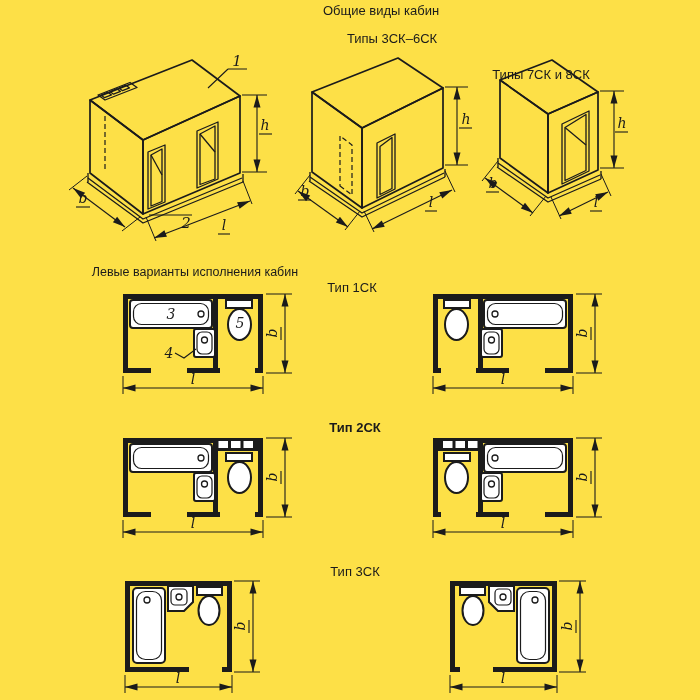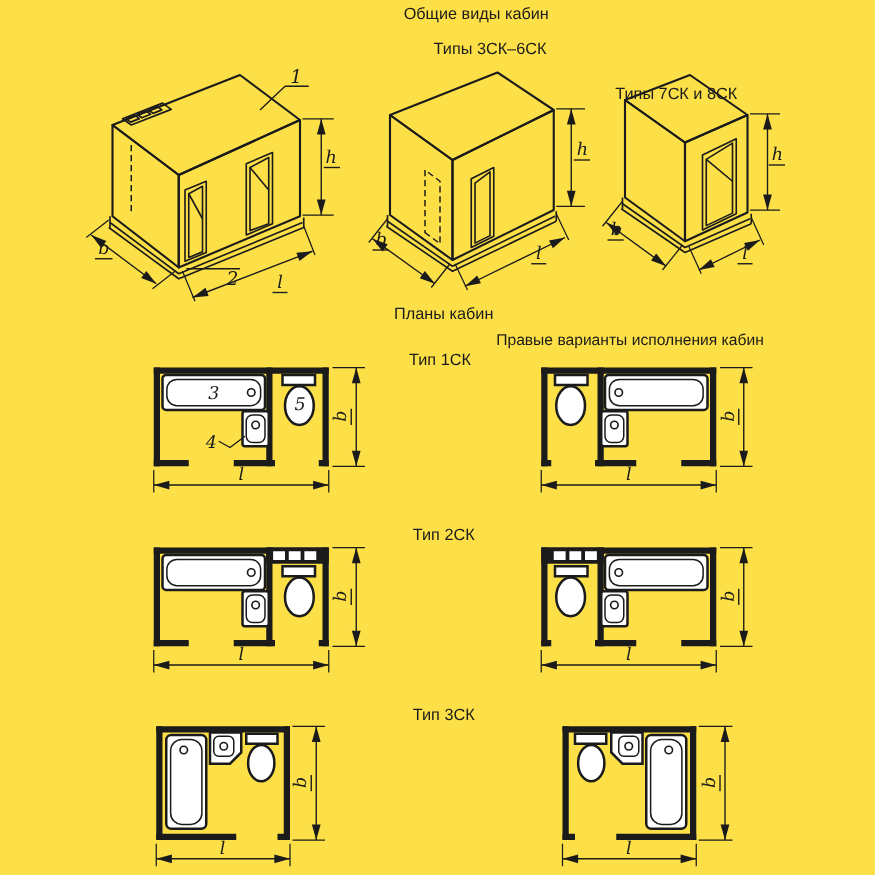--- a/index.html
+++ b/index.html
@@ -24,24 +24,23 @@
   .callout.sm{font-size:14px;}
 </style>
 </head>
 <body>
 
 <div class="stage">
 
   <div class="t" style="left:281px;top:3px;width:200px;">Общие виды кабин</div>
   <div class="t" style="left:312px;top:31px;width:160px;">Типы 3СК–6СК</div>
   <div class="t" style="left:461px;top:31px;width:160px;margin-top:36px;">Типы 7СК и 8СК</div>
-  <div class="t" style="left:275px;top:243px;width:160px;">Планы кабин</div>
-  <div class="t small" style="left:379px;top:265px;width:250px;">Правые варианты исполнения кабин</div>
+  <div class="t small" style="left:70px;top:265px;width:250px;">Левые варианты исполнения кабин</div>
   <div class="t" style="left:292px;top:280px;width:120px;">Тип 1СК</div>
-  <div class="t" style="left:295px;top:420px;width:120px;">Тип 2СК</div>
+  <div class="t" style="left:295px;top:420px;width:120px;font-weight:bold;">Тип 2СК</div>
   <div class="t" style="left:295px;top:564px;width:120px;text-align:center;">Тип 3СК</div>
 
   <svg width="700" height="700" viewBox="0 0 700 700">
     <defs>
       <marker id="ar" markerUnits="userSpaceOnUse" markerWidth="14" markerHeight="10" viewBox="0 0 14 10" refX="13" refY="5" orient="auto-start-reverse">
         <path d="M0.5,1.5 L13,5 L0.5,8.5 Z" fill="#1b1b1b"></path>
       </marker>
 
       <g id="p12w" class="wall">
         <path d="M0,2.5 H140"></path>

